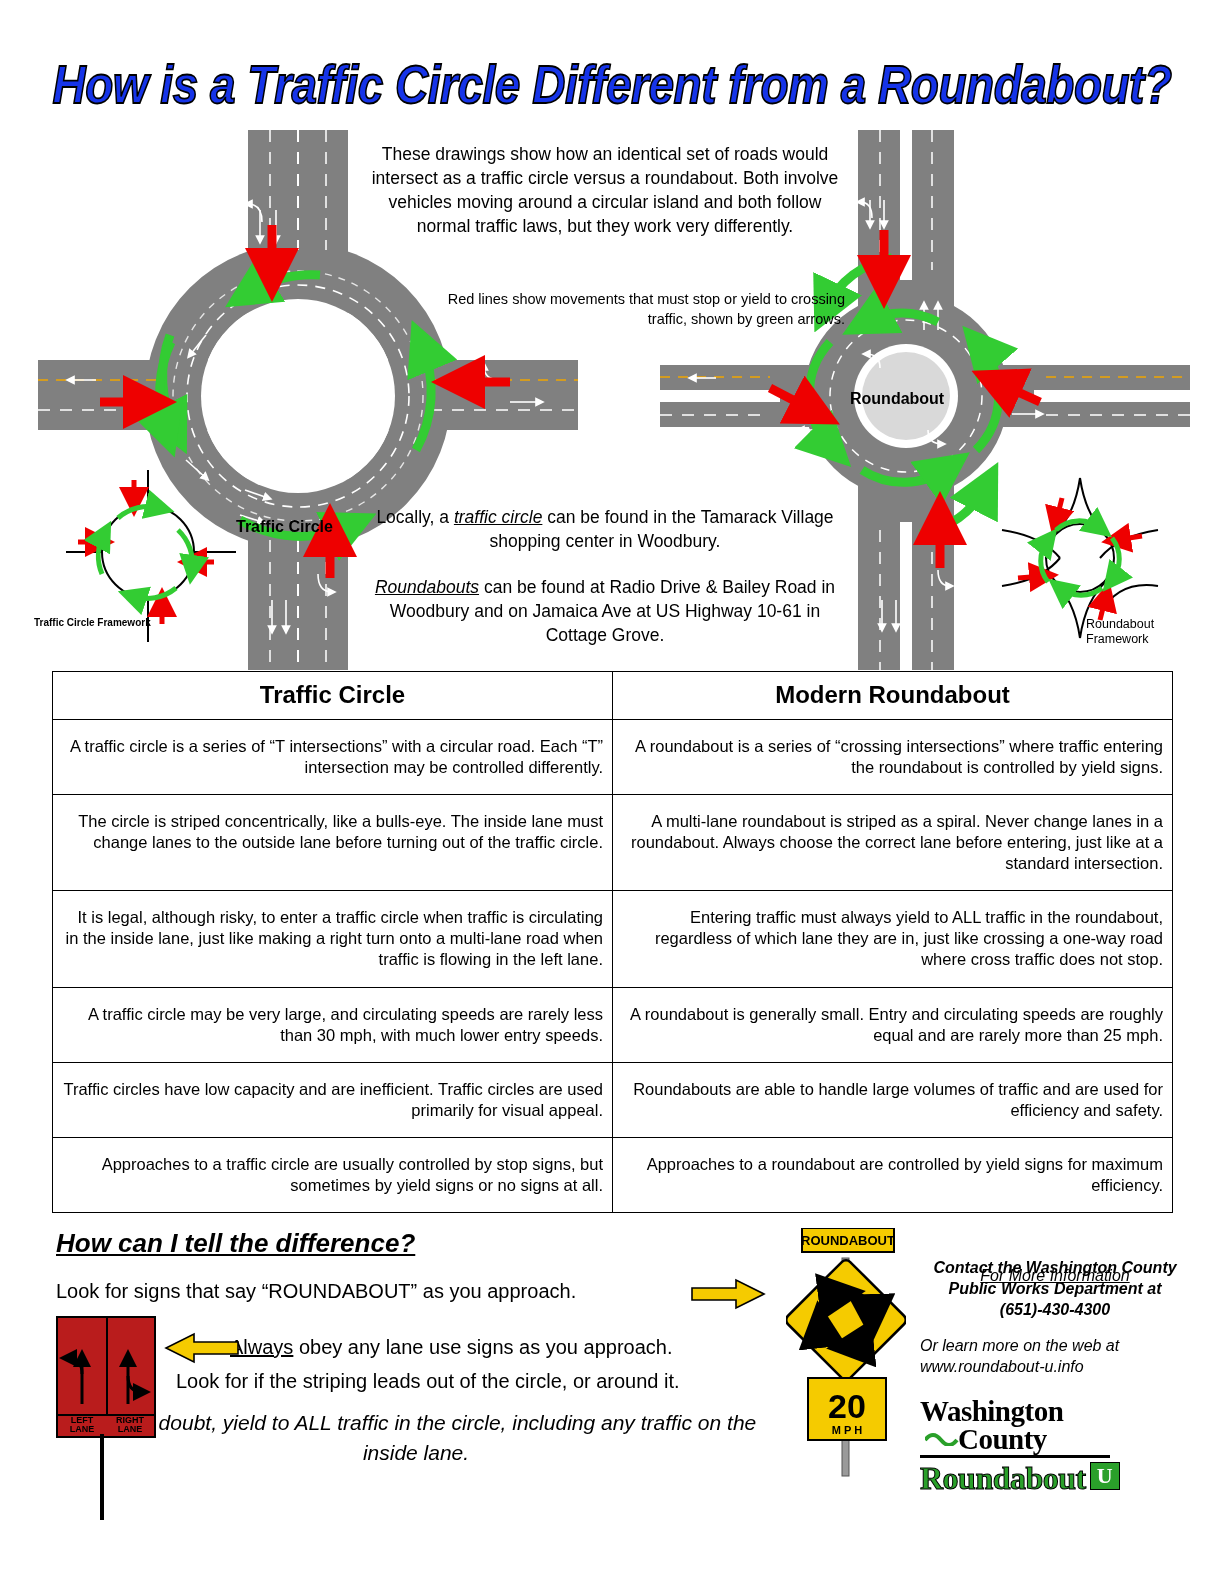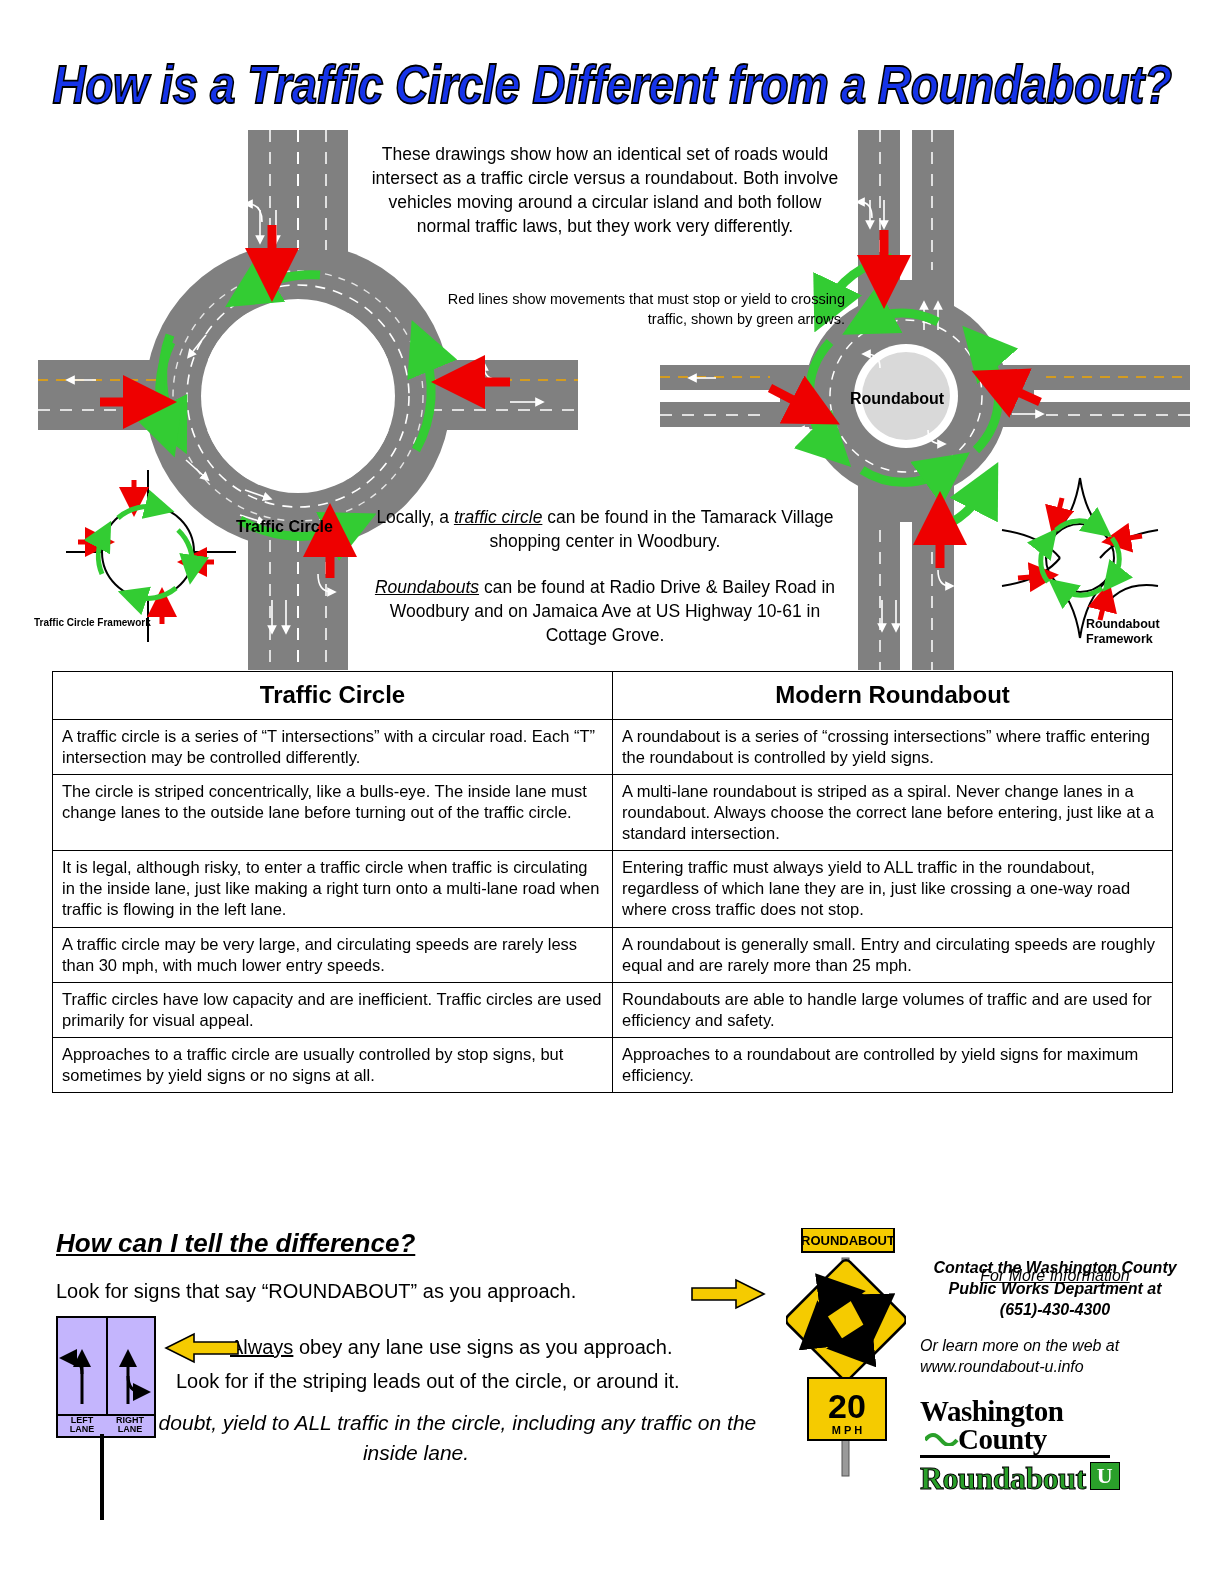--- a/index.html
+++ b/index.html
@@ -47,31 +47,31 @@
   .lbl-traffic-circle{
     position:absolute;left:236px;top:388px;font-size:16px;font-weight:bold;
   }
   .lbl-roundabout{
     position:absolute;left:850px;top:260px;font-size:16px;font-weight:bold;
   }
   .lbl-tc-frame{
     position:absolute;left:34px;top:487px;font-size:10px;font-weight:bold;line-height:1.2;width:120px;
   }
   .lbl-ra-frame{
-    position:absolute;left:1086px;top:487px;font-size:12.5px;font-weight:bold;line-height:1.2;width:120px;text-align:left;
+    position:absolute;left:1086px;top:487px;font-size:12.5px;font-weight:normal;line-height:1.2;width:120px;text-align:left;
   }
 
   svg.dia{position:absolute;left:0;top:0;}
 
   
   .table-wrap{position:absolute;left:52px;top:671px;width:1120px;}
   table.cmp{border-collapse:collapse;width:1120px;table-layout:fixed;}
   table.cmp td,table.cmp th{
-    border:1px solid #000;padding:6px 9px;vertical-align:top;
-    font-size:16.5px;line-height:1.28;text-align:left;
+    border:1px solid #000;padding:16px 9px;vertical-align:top;
+    font-size:16.5px;line-height:1.28;text-align:right;
   }
   table.cmp th{
     font-size:24px;font-weight:bold;text-align:center;padding:8px 6px;
   }
   table.cmp col.c1{width:560px;}
   table.cmp col.c2{width:560px;}
 
   
   .bottom{position:absolute;left:0;top:1218px;width:1224px;height:366px;}
   .how-head{
@@ -110,21 +110,21 @@
   }
   .wc-u{
     display:inline-block;background:#2aa02a;color:#fff;border:1.5px solid #000;
     font-size:22px;font-weight:bold;padding:0 6px;margin-left:4px;vertical-align:6px;
     font-family:"Liberation Serif", serif;
   }
   .wave{position:absolute;left:5px;top:30px;}
 
   
   .lane-sign{position:absolute;left:56px;top:98px;}
-  .ls-box{width:96px;height:118px;border:2px solid #000;background:#c4b5fd;position:relative;}
+  .ls-box{width:96px;height:118px;border:2px solid #000;background:#b91c1c;position:relative;}
   .ls-div{position:absolute;left:48px;top:0;width:2px;height:96px;background:#000;}
   .ls-hr{position:absolute;left:0;top:96px;width:96px;height:2px;background:#000;}
   .ls-lbl{position:absolute;top:98px;font-size:9px;font-weight:bold;text-align:center;width:48px;line-height:1.05;}
   .ls-post{position:absolute;left:44px;top:118px;width:4px;height:86px;background:#000;}
 
   .rbt-sign{position:absolute;left:786px;top:10px;}
 </style>
 </head>
 <body>
 

